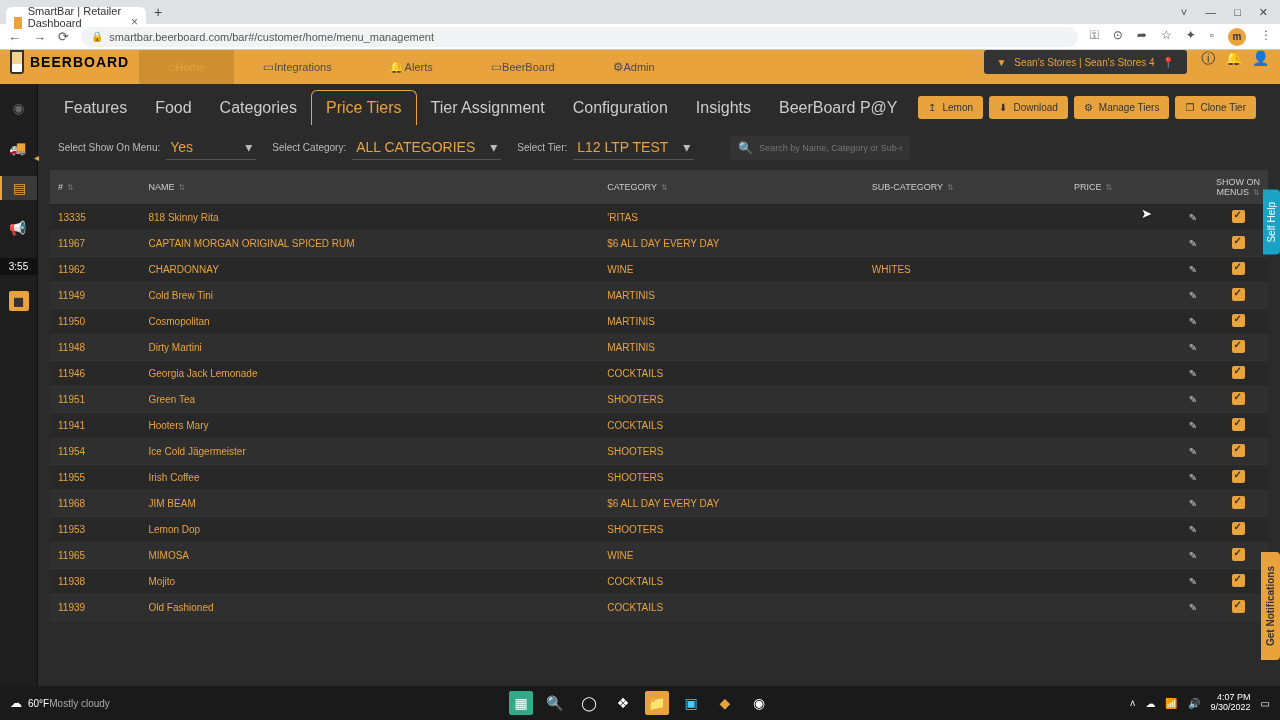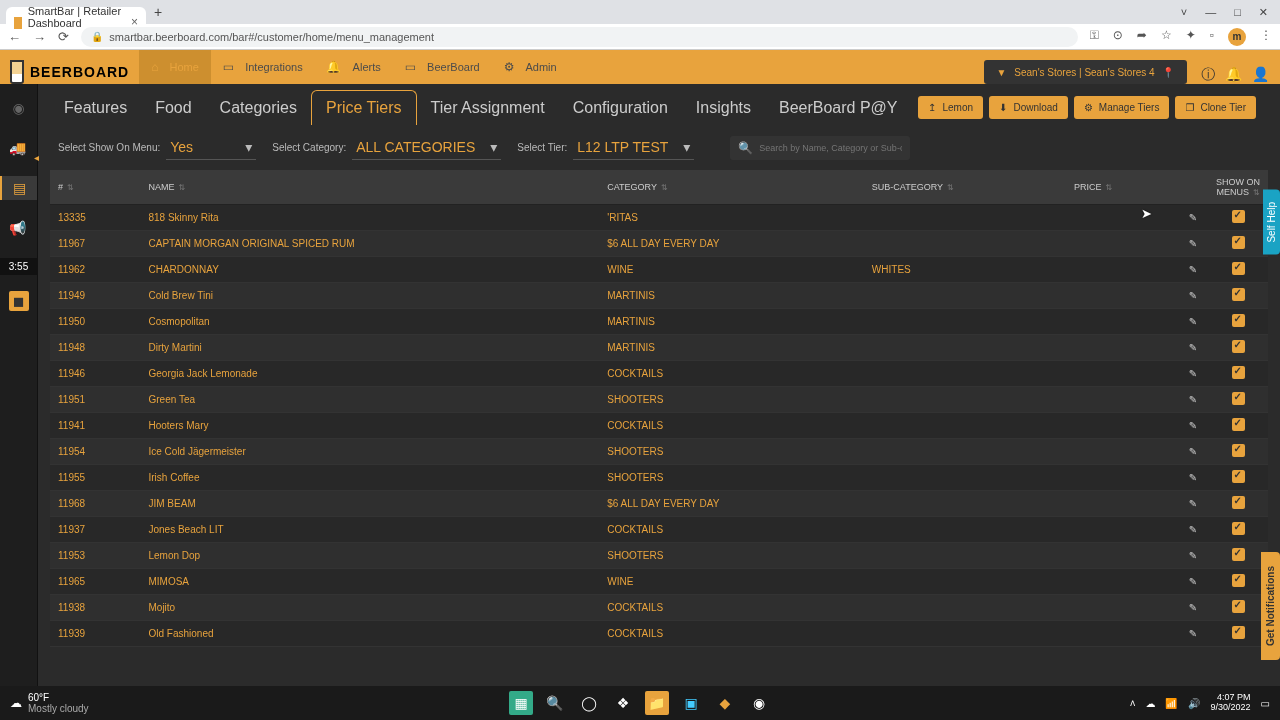--- a/index.html
+++ b/index.html
@@ -11,25 +11,25 @@
 .tab-close{margin-left:auto;font-size:12px;color:#666}
 .new-tab{padding:0 8px;font-size:14px;color:#444}
 .win-ctrls{margin-left:auto;display:flex;gap:18px;padding-right:12px;color:#444;font-size:11px}
 .addr-bar{background:#fff;height:26px;display:flex;align-items:center;padding:0 8px;gap:12px;border-bottom:1px solid #ccc}
 .nav-btn{color:#555;font-size:13px}
 .url-wrap{flex:1;display:flex;align-items:center;background:#f1f3f4;border-radius:12px;height:20px;padding:0 10px;gap:6px;font-size:11px;color:#555}
 .url-wrap .lock{font-size:10px}
 .addr-icons{display:flex;gap:14px;color:#555;font-size:12px}
 .profile-circle{width:18px;height:18px;border-radius:50%;background:#e8a33d;color:#333;display:flex;align-items:center;justify-content:center;font-size:10px;font-weight:bold}
 
-.app-header{background:#e8a33d;height:34px;display:flex;align-items:flex-end}
+.app-header{background:#e8a33d;height:34px;display:flex;align-items:flex-start}
 .logo{display:flex;align-items:center;gap:6px;padding:0 10px;font-weight:bold;color:#000;letter-spacing:1px;font-size:14px}
 .logo-glass{width:14px;height:24px;background:linear-gradient(#f3d293 60%,#fff 60%);border:2px solid #333;border-radius:0 0 3px 3px}
 .nav-menu{display:flex;height:100%}
-.nav-item{display:flex;align-items:center;gap:11px;padding:0 12px;color:#4b4b4b;font-size:11px;cursor:pointer}
+.nav-item{display:flex;align-items:center;gap:0;padding:0 29px;color:#4b4b4b;font-size:11px;cursor:pointer}
 .nav-item.active{background:#cd8f2f;color:#e8a33d}
 .nav-icon{font-size:12px}
 .store-filter{margin-left:auto;background:#333;color:#e8a33d;height:24px;display:flex;align-items:center;padding:0 12px;border-radius:3px;font-size:10px;gap:8px;margin-right:14px}
 .hdr-icons{display:flex;gap:10px;padding-right:10px;color:#333;font-size:14px}
 
 .main-layout{display:flex;height:calc(100% - 84px - 34px)}
 .side-rail{width:38px;background:#1e1e1e;display:flex;flex-direction:column;align-items:center;padding-top:12px;gap:16px;border-right:1px solid #111;position:relative}
 .rail-icon{color:#666;font-size:14px;width:100%;text-align:center;height:24px;display:flex;align-items:center;justify-content:center}
 .rail-icon.active{background:#3a3a3a;color:#e8a33d;border-left:2px solid #e8a33d}
 .rail-time{background:#111;color:#fff;font-size:10px;padding:3px 0;width:100%;text-align:center;margin-top:2px}
@@ -59,21 +59,21 @@
 tbody tr:nth-child(odd) td{background:#282828}
 .edit-cell{color:#ccc;text-align:center;width:30px}
 .chk{width:13px;height:13px;background:#e8a33d;display:inline-block;border-radius:2px;position:relative}
 .chk::after{content:'✓';color:#333;font-size:10px;position:absolute;left:2px;top:-1px;font-weight:bold}
 .show-cell{text-align:center;width:60px}
 
 .self-help{position:absolute;right:0;top:190px;background:#1aa3c4;color:#fff;writing-mode:vertical-rl;padding:12px 3px;font-size:10px;border-radius:4px 0 0 4px;transform:rotate(180deg)}
 .get-notif{position:absolute;right:0;bottom:60px;background:#e8a33d;color:#333;writing-mode:vertical-rl;padding:14px 4px;font-size:10px;border-radius:4px 0 0 4px;transform:rotate(180deg);font-weight:bold}
 
 .taskbar{position:absolute;bottom:0;left:0;right:0;height:34px;background:#1a1a1a;display:flex;align-items:center;padding:0 10px;color:#fff;font-size:10px}
-.weather{display:flex;flex-direction:column;line-height:1.1;gap:0}
+.weather{display:flex;flex-direction:row;line-height:1.1;gap:0}
 .weather-icon{margin-right:6px;font-size:12px}
 .weather-row{display:flex;align-items:center}
 .task-center{position:absolute;left:50%;transform:translateX(-50%);display:flex;gap:10px;align-items:center}
 .task-ic{width:24px;height:24px;display:flex;align-items:center;justify-content:center;font-size:14px;border-radius:2px}
 .task-right{margin-left:auto;display:flex;align-items:center;gap:10px}
 .datetime{display:flex;flex-direction:column;align-items:flex-end;line-height:1.1;font-size:9px}
 .cursor{position:absolute;top:206px;right:128px;font-size:13px;color:#fff;text-shadow:0 0 2px #000;pointer-events:none;z-index:10}
 </style>
 </head>
 <body>
@@ -327,29 +327,20 @@
             <tr>
               <td>11968</td>
               <td>JIM BEAM</td>
               <td>$6 ALL DAY EVERY DAY</td>
               <td></td>
               <td></td>
               <td class="edit-cell">✎</td>
               <td class="show-cell"><span class="chk"></span></td>
             </tr>
             <tr>
-              <td>11937</td>
-              <td>Jones Beach LIT</td>
-              <td>COCKTAILS</td>
-              <td></td>
-              <td></td>
-              <td class="edit-cell">✎</td>
-              <td class="show-cell"><span class="chk"></span></td>
-            </tr>
-            <tr>
               <td>11953</td>
               <td>Lemon Dop</td>
               <td>SHOOTERS</td>
               <td></td>
               <td></td>
               <td class="edit-cell">✎</td>
               <td class="show-cell"><span class="chk"></span></td>
             </tr>
             <tr>
               <td>11965</td>

